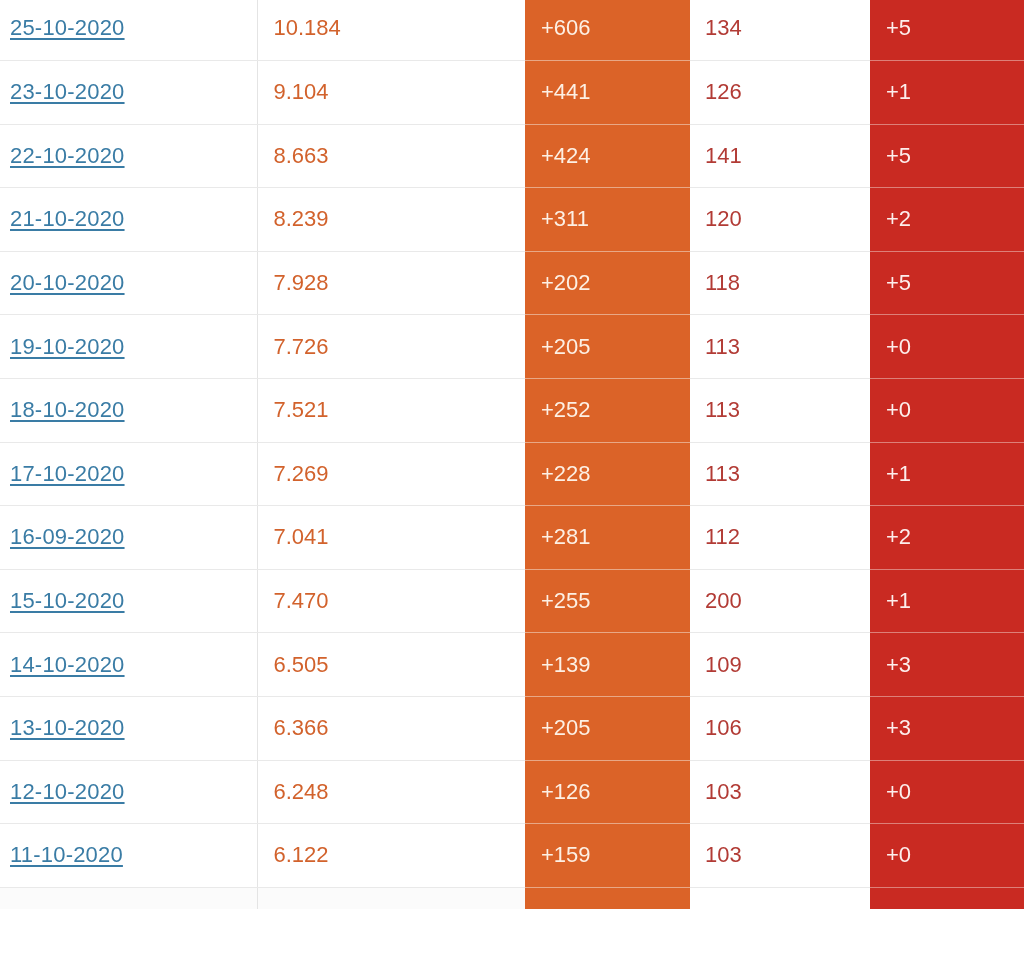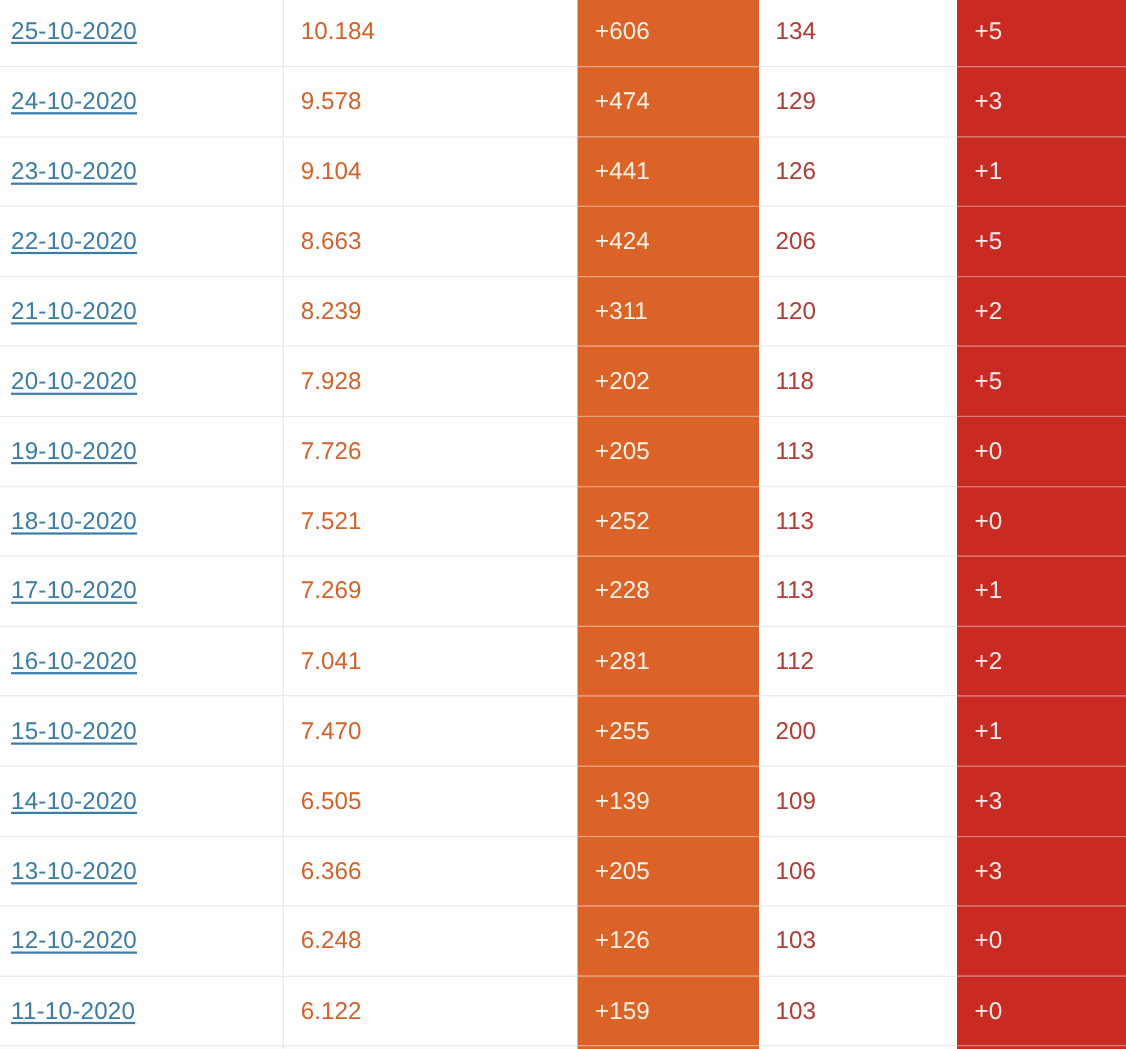--- a/index.html
+++ b/index.html
@@ -101,38 +101,31 @@
     </colgroup>
     <tbody id="rows-body">
         <tr class="data-row">
           <td class="cell-date"><a href="#">25-10-2020</a></td>
           <td class="cell-cases">10.184</td>
           <td class="cell-case-delta">+606</td>
           <td class="cell-deaths">134</td>
           <td class="cell-death-delta">+5</td>
         </tr>
         <tr class="data-row">
-          <td class="cell-date"><a href="#">24-10-2020</a></td>
-          <td class="cell-cases">9.578</td>
-          <td class="cell-case-delta">+474</td>
-          <td class="cell-deaths">129</td>
-          <td class="cell-death-delta">+3</td>
-        </tr>
-        <tr class="data-row">
           <td class="cell-date"><a href="#">23-10-2020</a></td>
           <td class="cell-cases">9.104</td>
           <td class="cell-case-delta">+441</td>
           <td class="cell-deaths">126</td>
           <td class="cell-death-delta">+1</td>
         </tr>
         <tr class="data-row">
           <td class="cell-date"><a href="#">22-10-2020</a></td>
           <td class="cell-cases">8.663</td>
           <td class="cell-case-delta">+424</td>
-          <td class="cell-deaths">206</td>
+          <td class="cell-deaths">141</td>
           <td class="cell-death-delta">+5</td>
         </tr>
         <tr class="data-row">
           <td class="cell-date"><a href="#">21-10-2020</a></td>
           <td class="cell-cases">8.239</td>
           <td class="cell-case-delta">+311</td>
           <td class="cell-deaths">120</td>
           <td class="cell-death-delta">+2</td>
         </tr>
         <tr class="data-row">
@@ -157,21 +150,21 @@
           <td class="cell-death-delta">+0</td>
         </tr>
         <tr class="data-row">
           <td class="cell-date"><a href="#">17-10-2020</a></td>
           <td class="cell-cases">7.269</td>
           <td class="cell-case-delta">+228</td>
           <td class="cell-deaths">113</td>
           <td class="cell-death-delta">+1</td>
         </tr>
         <tr class="data-row">
-          <td class="cell-date"><a href="#">16-10-2020</a></td>
+          <td class="cell-date"><a href="#">16-09-2020</a></td>
           <td class="cell-cases">7.041</td>
           <td class="cell-case-delta">+281</td>
           <td class="cell-deaths">112</td>
           <td class="cell-death-delta">+2</td>
         </tr>
         <tr class="data-row">
           <td class="cell-date"><a href="#">15-10-2020</a></td>
           <td class="cell-cases">7.470</td>
           <td class="cell-case-delta">+255</td>
           <td class="cell-deaths">200</td>

